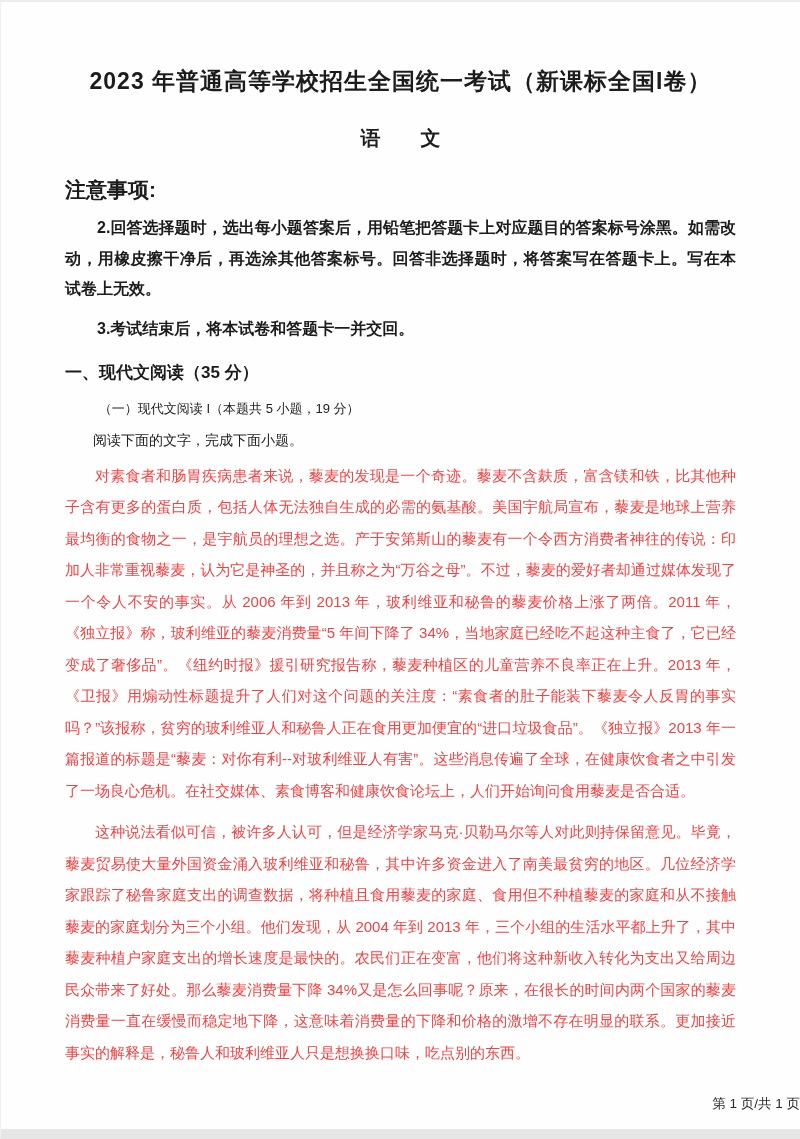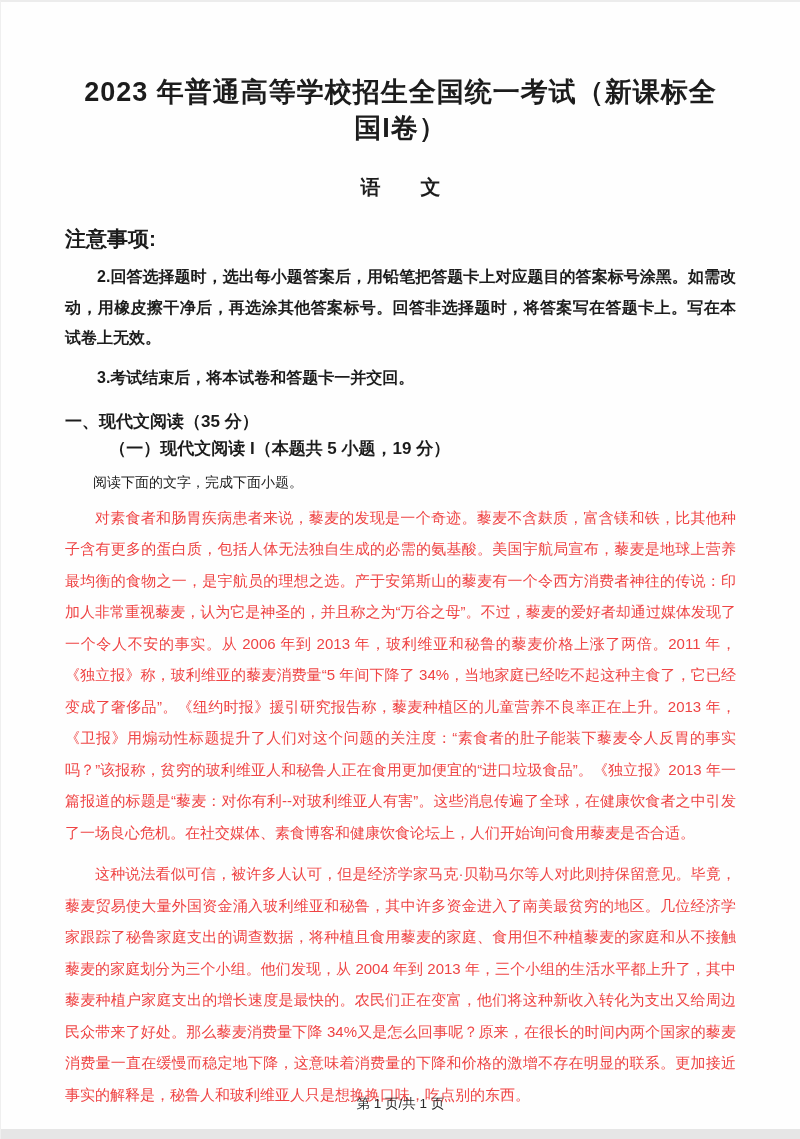--- a/index.html
+++ b/index.html
@@ -16,24 +16,24 @@
     color: #1c1c1c;
     box-sizing: border-box;
     border-top: 2px solid #ececec;
     border-left: 1px solid #efefef;
     overflow: hidden;
   }
   .content {
     padding: 0 64px;
   }
   .title {
-    margin: 8px;
+    margin: 0;
     padding-top: 64px;
     text-align: center;
-    font-size: 27px;
+    font-size: 23px;
     font-weight: bold;
     letter-spacing: 1px;
   }
   .subject {
     margin: 8px;
     padding-top: 20px;
     text-align: center;
     font-size: 20px;
     font-weight: bold;
   }
@@ -49,45 +49,45 @@
     line-height: 1.92;
     text-indent: 2em;
     text-align: justify;
   }
   .section-heading {
     margin-top: 16px;
     font-size: 17px;
     font-weight: bold;
   }
   .sub-heading {
-    margin-top: 4px;
+    margin-top: 16px;
     margin-left: 2.6em;
-    font-size: 17px;
-    font-weight: bold;
+    font-size: 13px;
+    font-weight: normal;
   }
   .instruction {
     margin: 14px 0 0 0;
     font-size: 14px;
     text-indent: 2em;
     font-family: Liberation Serif, serif;
   }
   .passage {
     margin: 10px 0 0 0;
     font-size: 15px;
     line-height: 2.1;
     text-indent: 2em;
     text-align: justify;
     color: #ef4444;
   }
   .footer {
     position: absolute;
     left: 0;
     right: 0;
     bottom: 26px;
-    text-align: center;
+    text-align: right;
     font-size: 13.5px;
     color: #2a2a2a;
   }
   .scan-edge-bottom {
     position: absolute;
     left: 0;
     right: 0;
     bottom: 0;
     height: 10px;
     background: #e6e6e6;

